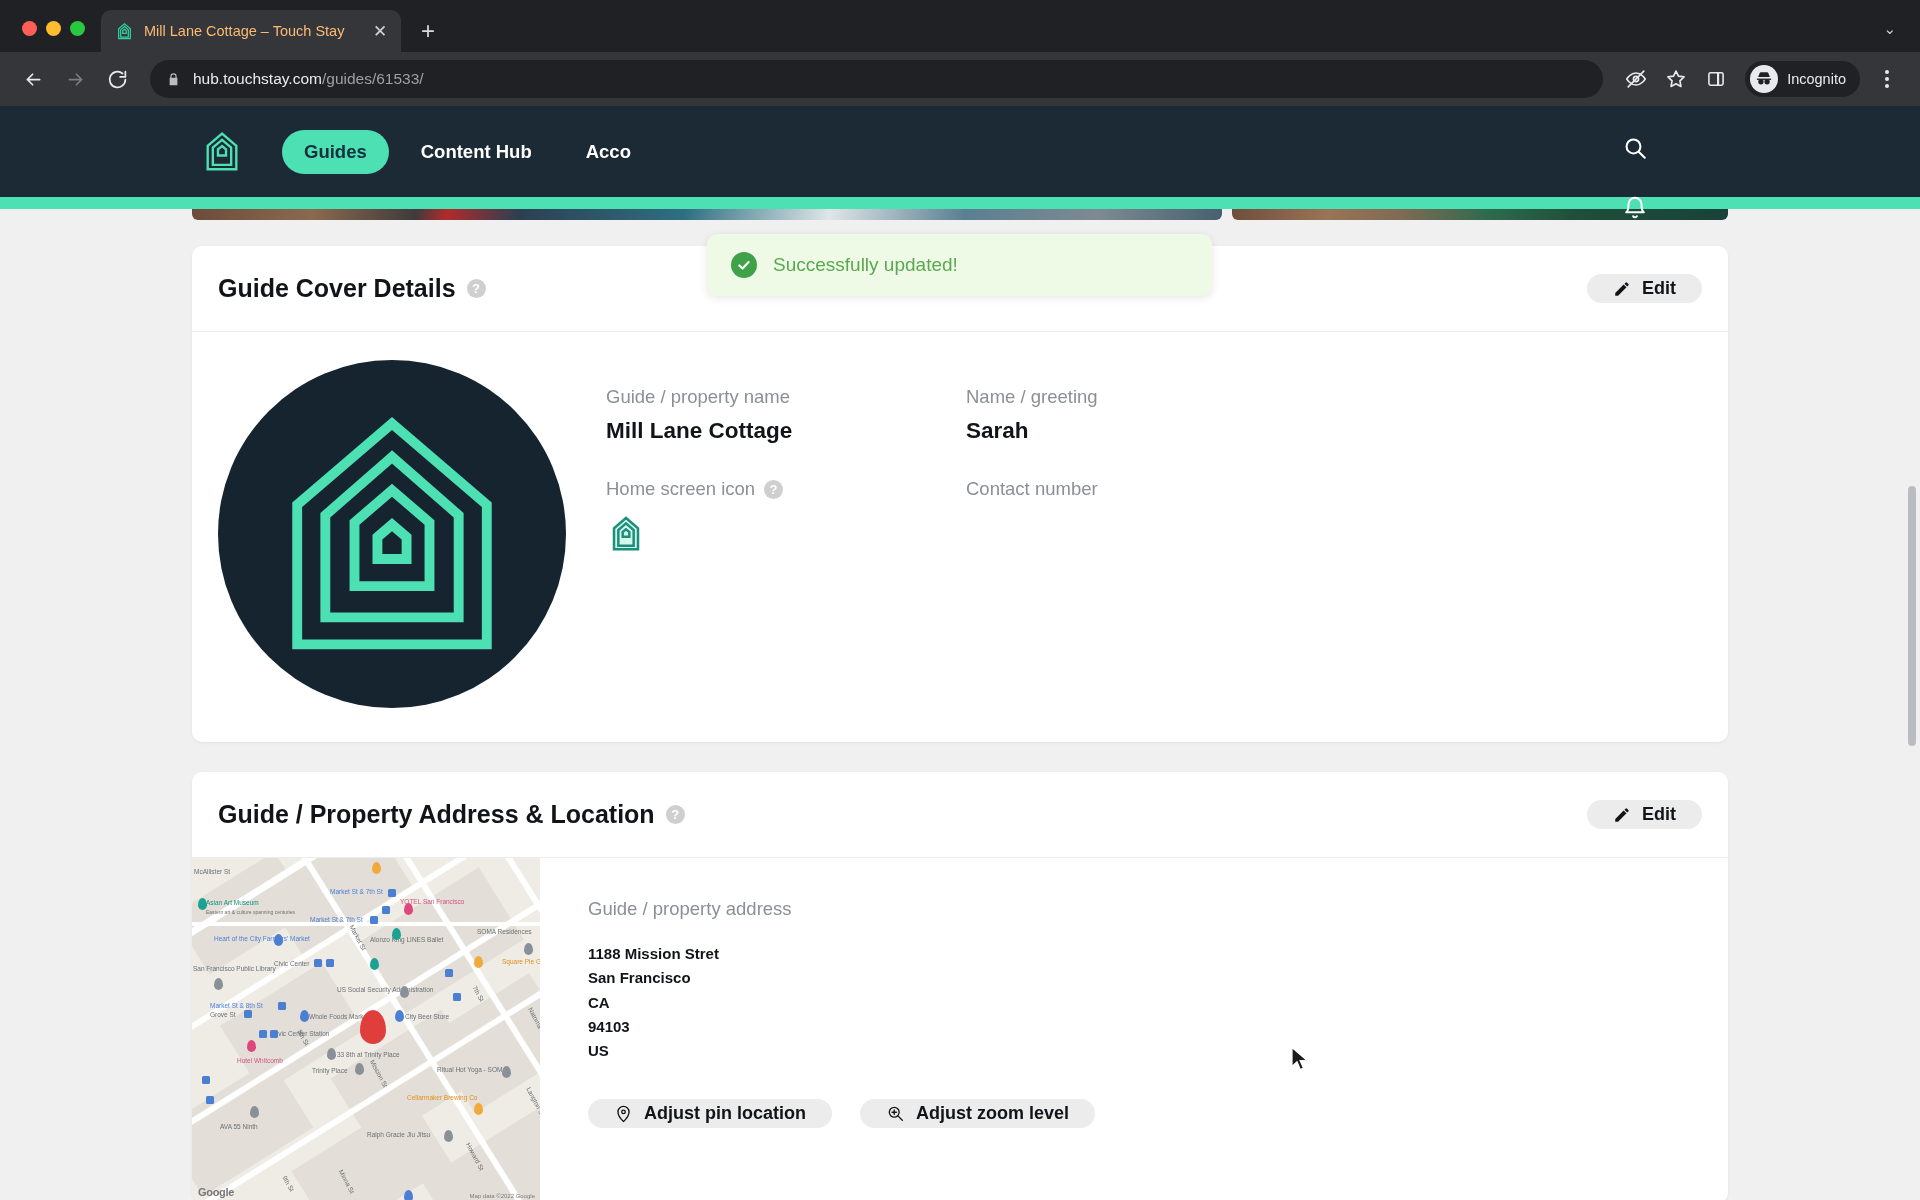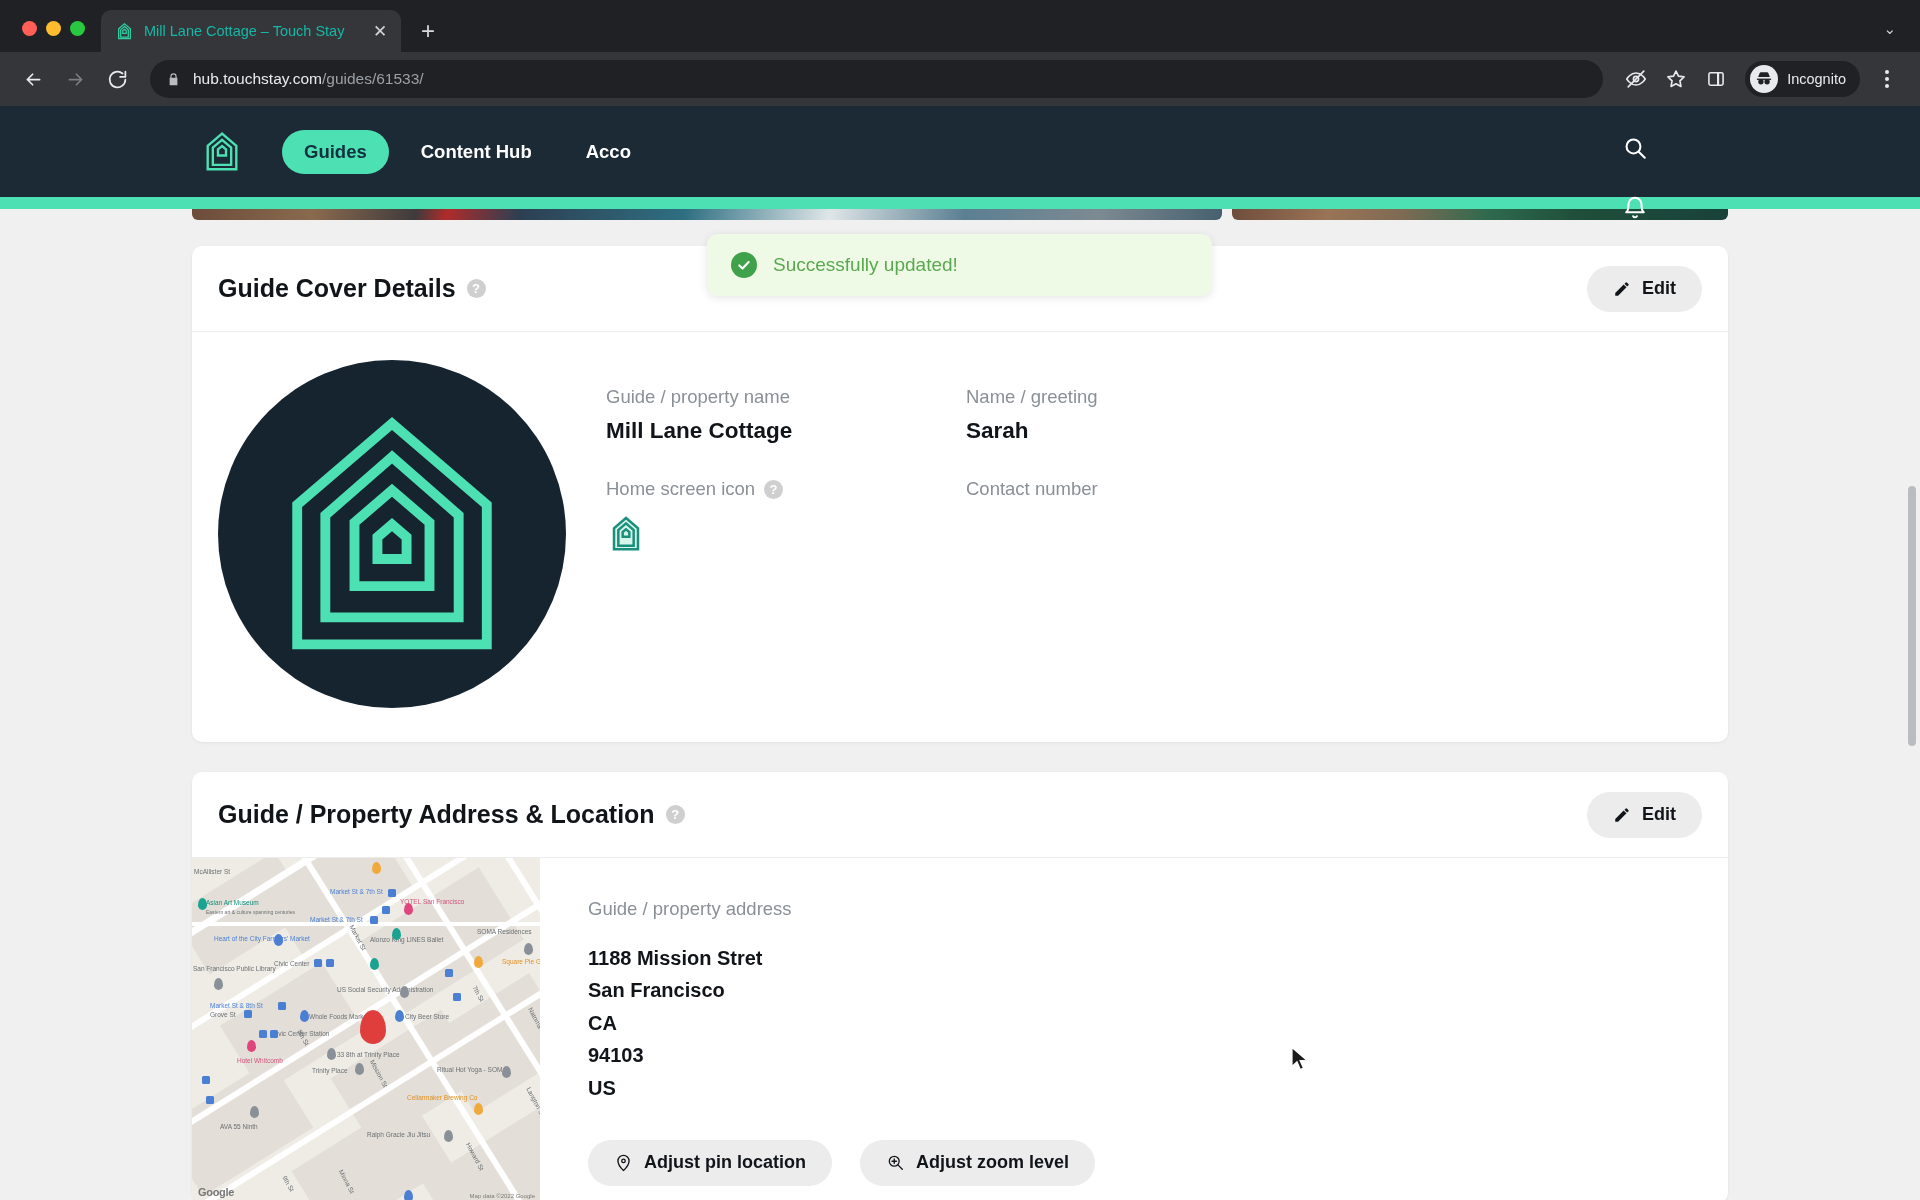--- a/index.html
+++ b/index.html
@@ -24,21 +24,21 @@
   .dot.green { background: #28c840; }
 
   .tab {
     height: 42px; min-width: 300px; max-width: 330px;
     background: #35363a; border-radius: 10px 10px 0 0;
     display: flex; align-items: center; gap: 10px;
     padding: 0 10px 0 14px; position: relative;
   }
   .tab-fav { width: 19px; height: 19px; flex: 0 0 19px; }
   .tab-title {
-    color: #14b8a6; font-size: 14.5px; white-space: nowrap;
+    color: #fdba74; font-size: 14.5px; white-space: nowrap;
     overflow: hidden; text-overflow: ellipsis; flex: 1;
   }
   .tab-close {
     width: 22px; height: 22px; flex: 0 0 22px;
     color: #cfd2d6; display: flex; align-items: center; justify-content: center;
     font-size: 17px; line-height: 1;
   }
   .newtab {
     width: 34px; height: 34px; margin: 0 0 4px 10px;
     color: #d7dade; display: flex; align-items: center; justify-content: center;
@@ -148,21 +148,21 @@
   }
   .card-title { font-size: 25px; font-weight: bold; color: #111418; }
   .help-icon {
     width: 19px; height: 19px; border-radius: 50%; background: #cfcfcf;
     color: #ffffff; font-size: 13px; font-weight: bold;
     display: flex; align-items: center; justify-content: center;
     margin-left: 11px; flex: 0 0 19px;
   }
   .header-spacer { flex: 1; }
   .btn-pill {
-    height: 46px; background: #ececec; border-radius: 23px;
+    height: 29px; background: #ececec; border-radius: 23px;
     display: inline-flex; align-items: center; gap: 11px; padding: 0 26px;
     font-size: 18px; font-weight: bold; color: #111418; white-space: nowrap;
   }
   .btn-pill .bicon { display: flex; align-items: center; justify-content: center; flex: 0 0 auto; }
 
   .cover-body { display: flex; padding: 28px 26px 34px; gap: 40px; }
   .avatar-circle {
     width: 348px; height: 348px; border-radius: 50%; background: #15242f;
     flex: 0 0 348px; display: flex; align-items: center; justify-content: center;
   }
@@ -218,21 +218,21 @@
   .map-logo {
     position: absolute; left: 6px; bottom: 5px; font-size: 11px;
     font-weight: bold; color: #777; letter-spacing: -0.3px;
   }
   .map-attr {
     position: absolute; right: 5px; bottom: 4px; font-size: 6px; color: #7a7a7a;
   }
 
   .addr-content { flex: 1; padding: 40px 0 0 48px; }
   .addr-label { font-size: 18.5px; color: #8b9097; margin-bottom: 22px; }
-  .addr-lines { font-size: 20px; font-weight: bold; color: #111418; line-height: 1.62; }
+  .addr-lines { font-size: 15px; font-weight: bold; color: #111418; line-height: 1.62; }
   .addr-actions { display: flex; gap: 28px; margin-top: 36px; }
 
   
   .pagescroll {
     position: absolute; right: 4px; top: 380px; width: 8px; height: 260px;
     background: #b9bcc0; border-radius: 4px; z-index: 30;
   }
 
   
   .cursor { position: absolute; left: 1290px; top: 940px; z-index: 40; }

